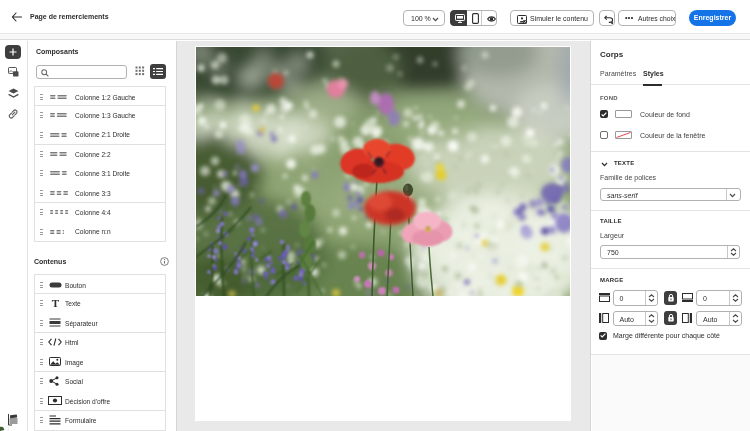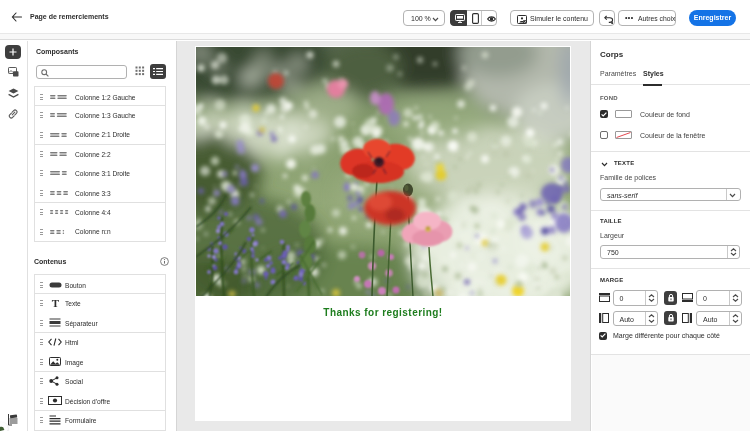--- a/index.html
+++ b/index.html
@@ -989,21 +989,20 @@
   <circle cx="232" cy="182" r="3" fill="#d3b44e"></circle>
   <circle cx="232" cy="181" r="1.4" fill="#b5933c"></circle>
 </g>
 <g filter="url(#b1)" stroke="#2f4a24" stroke-width="1.8" fill="none">
   <path d="M0 210 C20 195 35 185 55 160"></path>
   <path d="M5 250 C25 230 40 215 50 195"></path>
   <path d="M0 180 C15 170 25 160 30 148"></path>
   <path d="M70 250 C80 235 90 225 105 218"></path>
 </g>
 </svg></div>
-  <div class="abs" style="left:195px;top:306.5px;width:376px;text-align:center;font-size:10px;letter-spacing:0.45px;font-weight:bold;color:#1e7d1e;">Thanks for registering!</div>
 
   <div id="rpanel" class="abs">
     <div class="abs" style="left:9px;top:9px;font-size:8px;font-weight:bold;color:#2c2c2c;">Corps</div>
     <div class="abs" style="left:9px;top:29px;font-size:7px;color:#4b4b4b;">Paramètres</div>
     <div class="abs" style="left:52px;top:29px;font-size:7px;font-weight:bold;color:#2c2c2c;">Styles</div>
     <div class="divh" style="top:43px;"></div>
     <div class="abs" style="left:52px;top:43px;width:19px;height:2px;background:#2c2c2c;"></div>
 
     <div class="seclab" style="left:9px;top:54px;">FOND</div>
     <div class="cb on" style="left:8.5px;top:69px;">

